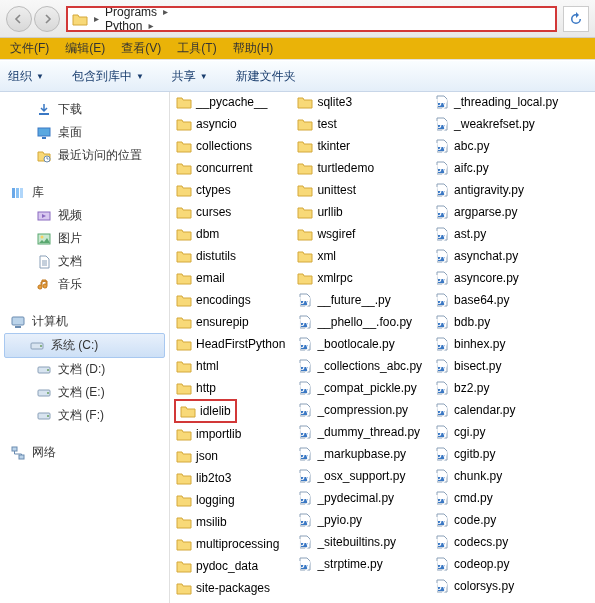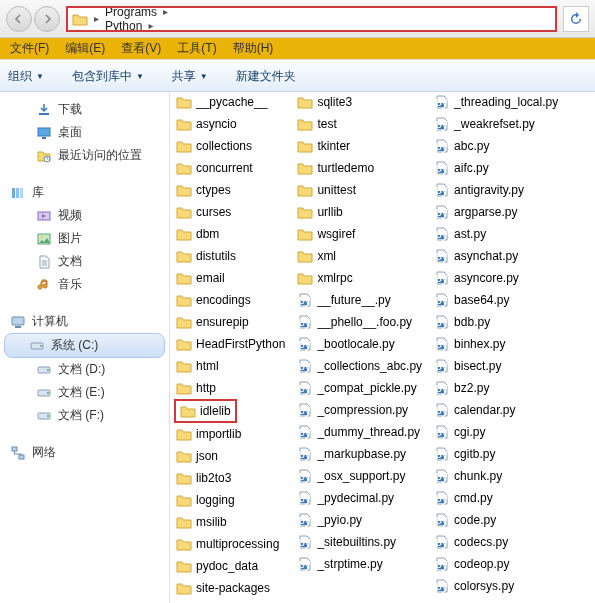--- a/index.html
+++ b/index.html
@@ -21,21 +21,21 @@
 .toolbar { height: 32px; background: linear-gradient(#fafdff,#e4eef9); border-top: 1px solid #fff; border-bottom: 1px solid #c8d6e8; display: flex; align-items: center; padding: 0 8px; gap: 28px; }
 .tool-item { color: #1a3e6e; display: flex; align-items: center; gap: 4px; cursor: pointer; }
 .tool-arrow { font-size: 8px; color: #1a3e6e; }
 
 .main { display: flex; height: calc(603px - 38px - 22px - 32px); }
 .sidebar { width: 170px; background: #fff; border-right: 1px solid #e0e0e0; padding: 6px 0; overflow: hidden; }
 .tree-group { margin-bottom: 14px; }
 .tree-header { display: flex; align-items: center; gap: 6px; padding: 3px 10px; font-weight: normal; color: #333; }
 .tree-header.fav { color: #1a3e6e; }
 .tree-child { display: flex; align-items: center; gap: 6px; padding: 3px 10px 3px 28px; color: #333; cursor: pointer; margin-left: 8px; }
-.tree-child.selected { background: linear-gradient(#e8f0fb,#cde0f6); border: 1px solid #a8c8f0; border-radius: 8px; margin: 0 4px; padding-left: 24px; }
+.tree-child.selected { background: linear-gradient(#e8f0fb,#cde0f6); border: 1px solid #a8c8f0; border-radius: 2px; margin: 0 4px; padding-left: 24px; }
 .icon { width: 16px; height: 16px; display: inline-flex; align-items: center; justify-content: center; flex-shrink: 0; }
 
 .content { flex: 1; padding: 1px 4px; overflow: hidden; }
 .file-columns { display: flex; gap: 8px; }
 .file-col { display: flex; flex-direction: column; gap: 4px; }
 .file-item { display: flex; align-items: center; gap: 4px; padding: 1px 2px; cursor: pointer; white-space: nowrap; }
 .file-item.highlighted { border: 2px solid #d23838; padding: 2px 4px; margin: -2px 0; width: fit-content; }
 .file-label { color: #000; }
 
 svg { display: block; }

